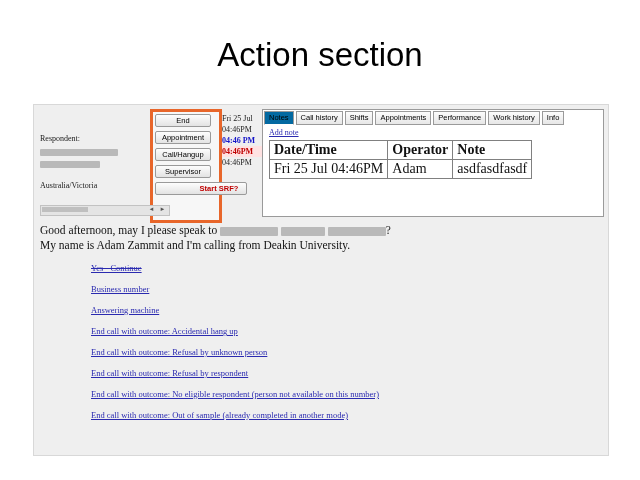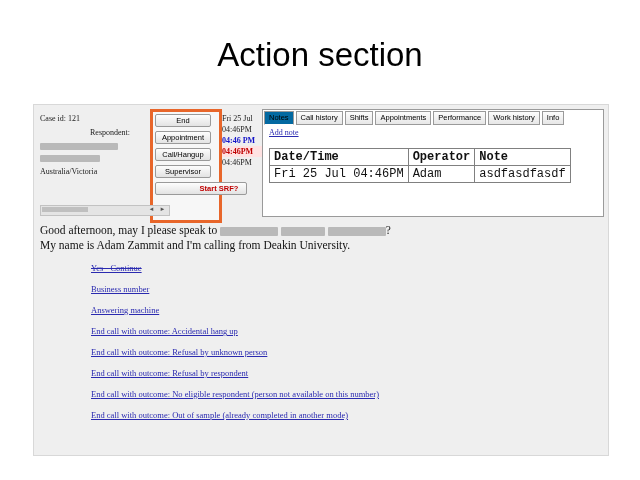--- a/index.html
+++ b/index.html
@@ -51,24 +51,24 @@
     line-height: 12px;
   }
   .redact {
     display: inline-block;
     height: 7px;
     background: #b9b9b9;
     vertical-align: middle;
     border-radius: 1px;
   }
   #case-id { white-space: nowrap; }
-  #respondent-label { margin-top: 2px; text-align: center; }
+  #respondent-label { margin-top: 20px; }
   #respondent-redact-1 { width: 78px; margin-top: 3px; }
   #respondent-redact-2 { width: 60px; margin-top: 3px; }
-  #locale { margin-top: 3px; }
+  #locale { margin-top: 11px; }
   #show-details {
     margin-top: 3px;
     color: #2a2ab0;
     text-decoration: underline;
     cursor: pointer;
   }
 
   
   #action-highlight {
     position: absolute;
@@ -190,25 +190,24 @@
     left: 6px;
     top: 18px;
     font-size: 8px;
     color: #2a2ab0;
     text-decoration: underline;
     cursor: pointer;
   }
   #notes-table {
     position: absolute;
     left: 6px;
-    top: 38px;
+    top: 30px;
     border-collapse: collapse;
-    font-size: 12px;
+    font-size: 14px;
     color: #111;
-    font-family: Liberation Mono, monospace;
   }
   #notes-table th,
   #notes-table td {
     border: 1px solid #808080;
     padding: 1px 4px;
     text-align: left;
     font-weight: normal;
     white-space: nowrap;
   }
   #notes-table th { background: #ffffff; font-weight: bold; }
@@ -248,21 +247,20 @@
   .out-link.strike { text-decoration: underline line-through; }
 </style>
 </head>
 <body>
 
 <div id="slide-title">Action section</div>
 
 <div id="app-screenshot">
 
   <div id="case-panel">
-    <div id="case-id">Case id: 121</div>
     <div id="respondent-label">Respondent:</div>
     <div><span class="redact" id="respondent-redact-1"></span></div>
     <div><span class="redact" id="respondent-redact-2"></span></div>
     <div id="locale">Australia/Victoria</div>
   </div>
 
   <div id="action-highlight"></div>
 
   <div id="action-buttons">
     <div class="act-btn">End</div>

